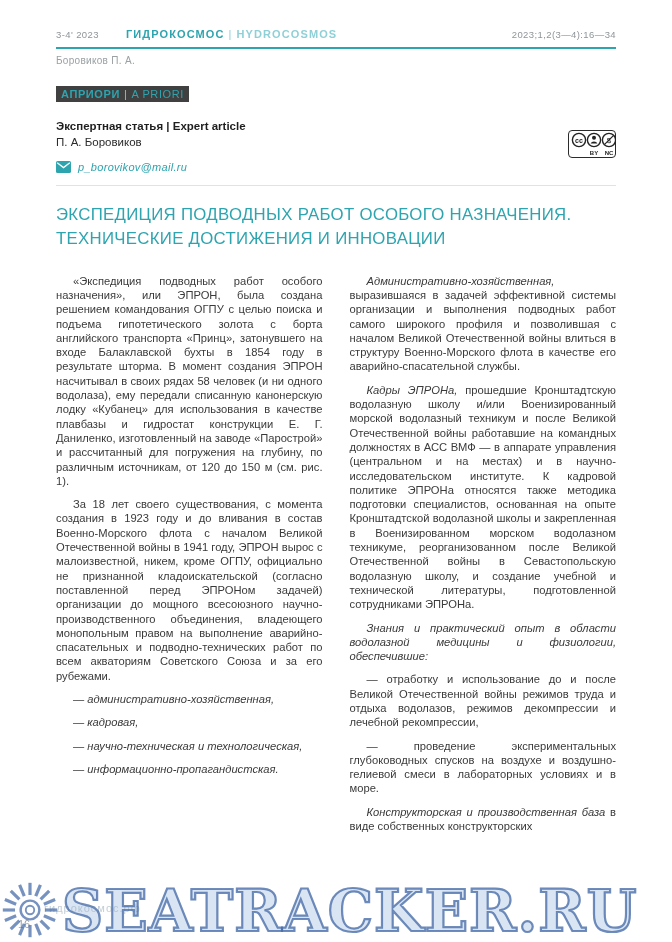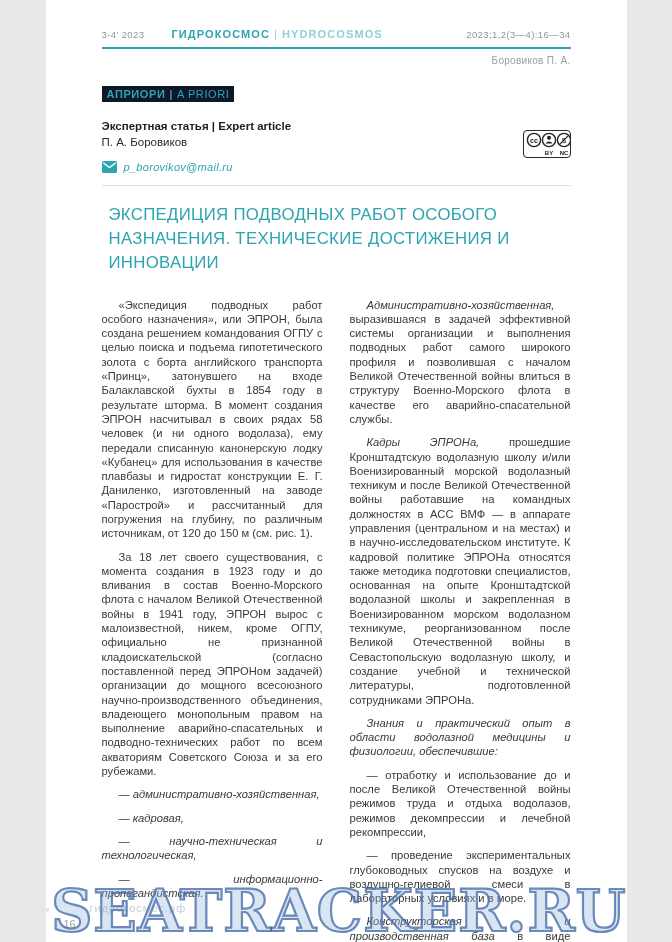--- a/index.html
+++ b/index.html
@@ -1,48 +1,48 @@
 <!DOCTYPE html>
 <html lang="ru"><head>
 <meta charset="utf-8">
 <style>
   * { margin:0; padding:0; box-sizing:border-box; }
   html,body { background:#e8e8e8; }
   body { font-family:"Liberation Sans", sans-serif; }
   .page {
-    position:relative; width:581px; height:942px; margin:0 auto;
+    position:relative; width:672px; height:942px; margin:0 auto;
     background:#ffffff; overflow:hidden;
     padding:28px 56px 0 56px;
   }
   
   .topbar-row { display:flex; align-items:baseline; font-size:9.5px; color:#8f9598; letter-spacing:.4px; }
   .issue { min-width:70px; }
   .journal { font-weight:bold; letter-spacing:1.1px; font-size:11px; }
   .journal .ru { color:#2ea4af; }
   .journal .sep { color:#8fd0d7; margin:0 4px; font-weight:normal; }
   .journal .en { color:#8fd0d7; }
   .spacer { flex:1; }
   .citation { color:#8f9598; }
   .head-rule { margin-top:7px; border-top:2px solid #2ea4af; }
-  .running-author { margin-top:6px; text-align:right; font-size:10px; color:#9aa0a3; letter-spacing:.3px; }
+  .running-author { margin-top:6px; font-size:10px; color:#9aa0a3; letter-spacing:.3px; }
   
-  .rubric { display:inline-block; margin-top:20px; background:#0f172a; color:#2ea4af;
+  .rubric { display:inline-block; margin-top:20px; background:#404040; color:#2ea4af;
             font-size:11px; padding:2px 5px; letter-spacing:.6px; }
   .rubric .ru { font-weight:bold; }
   .rubric .sep { margin:0 4px; color:#7fc6ce; }
   .rubric .en { font-weight:normal; }
   .article-type { margin-top:18px; font-size:11.5px; font-weight:bold; color:#1f1f1f; }
   .author-name { margin-top:4px; font-size:11.5px; color:#2b2b2b; }
   .cc-badge { position:absolute; right:56px; top:130px; }
   .email-row { margin-top:13px; display:flex; align-items:center; gap:7px; }
   .email-link { font-size:11px; font-style:italic; color:#2ea4af; text-decoration:none; letter-spacing:.3px; }
   .section-divider { margin-top:12px; border-top:1px solid #e2e2e2; }
   
   .article-title { margin-top:17px; font-size:16.8px; line-height:1.42; color:#2ea4af;
-                   font-weight:500; letter-spacing:.3px; text-transform:uppercase;margin-left:7px; }
+                   font-weight:500; letter-spacing:.3px; text-transform:uppercase; }
   
   .body-cols { margin-top:23px; display:flex; gap:27px; }
   .col { flex:1; min-width:0; }
   .para { font-size:11.2px; line-height:14.3px; text-align:justify; color:#3a3a3a;
           margin:0 0 9px 0; text-indent:17px; }
   .para .lead { font-style:italic; }
   .para.ital { font-style:italic; }
   .para.gap-top { margin-top:6px; }
   
   .footer-pageno { position:absolute; left:18px; bottom:12px; font-size:11px; color:#9aa0a3; }

